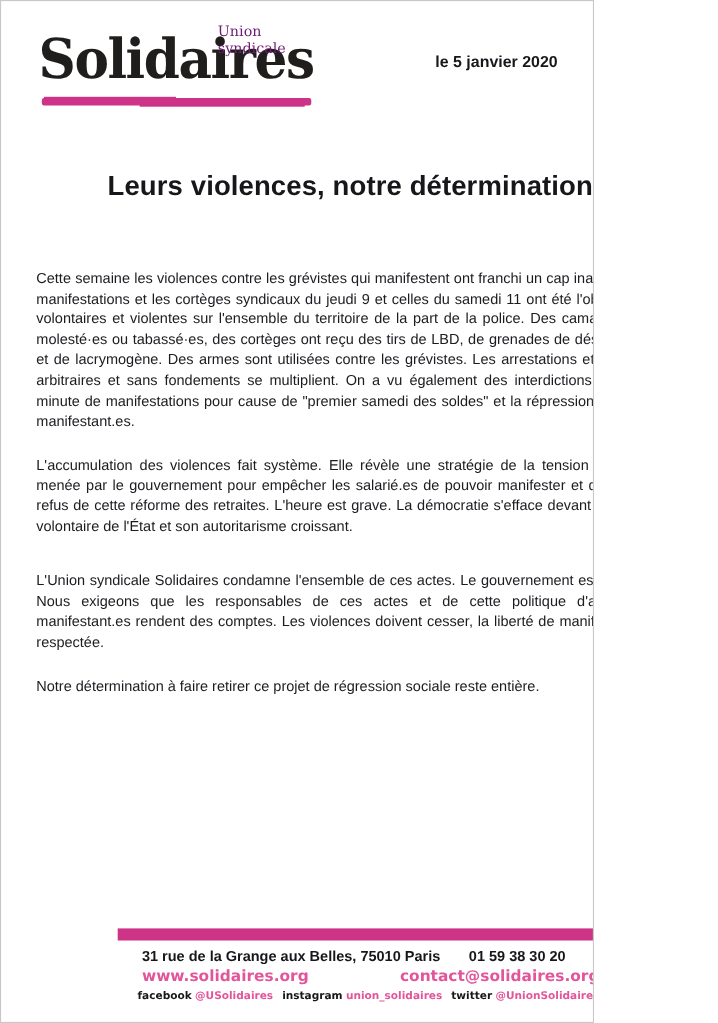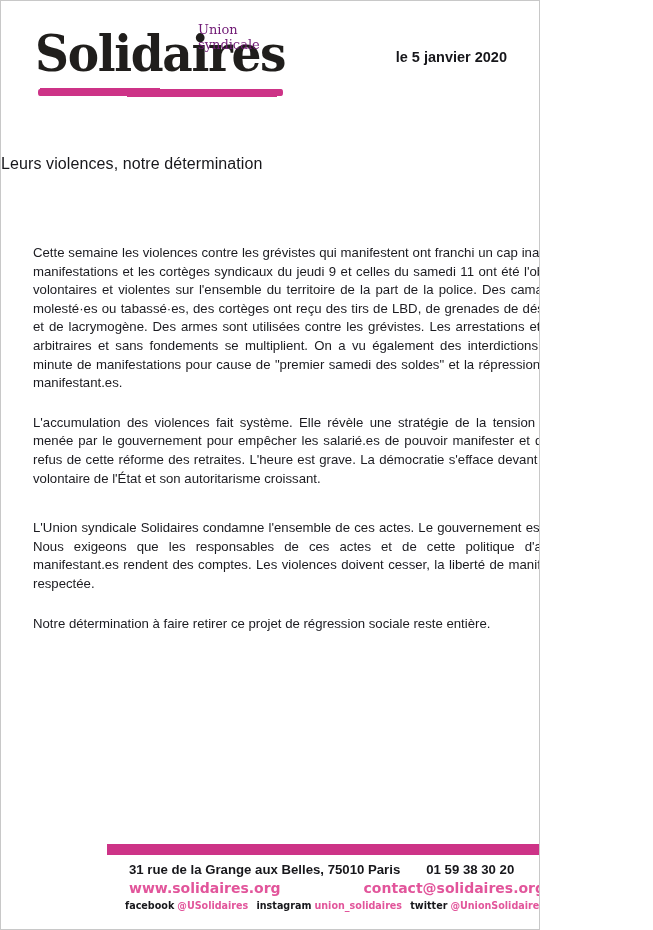--- a/index.html
+++ b/index.html
@@ -103,24 +103,24 @@
     font-family: "Liberation Sans", sans-serif;
     font-size: 14.5px;
     font-weight: bold;
     color: #17171b;
     white-space: nowrap;
   }
 
   
   .doc-title {
     margin: 36px 0 0 0;
-    text-align: left;
-    font-family: "Liberation Sans", sans-serif;
-    font-size: 16px;
-    font-weight: normal;
+    text-align: right;
+    font-family: "Liberation Sans", sans-serif;
+    font-size: 25px;
+    font-weight: bold;
     color: #17171b;
     letter-spacing: 0.1px;
   }
 
   
   .body-copy {
     position: absolute;
     left: 32px;
     top: 243px;
     width: 590px;

